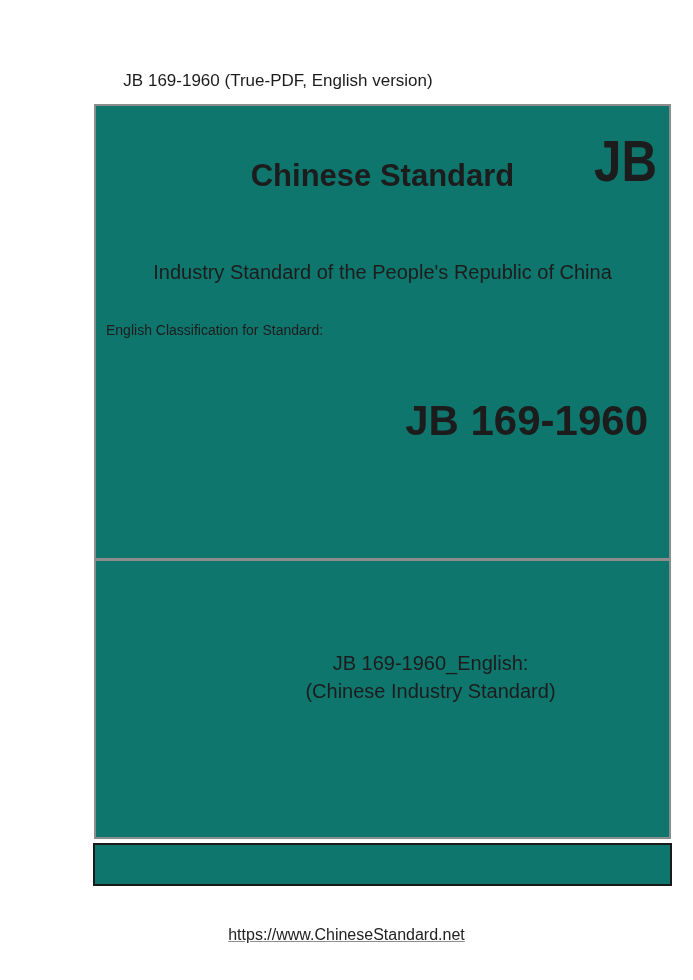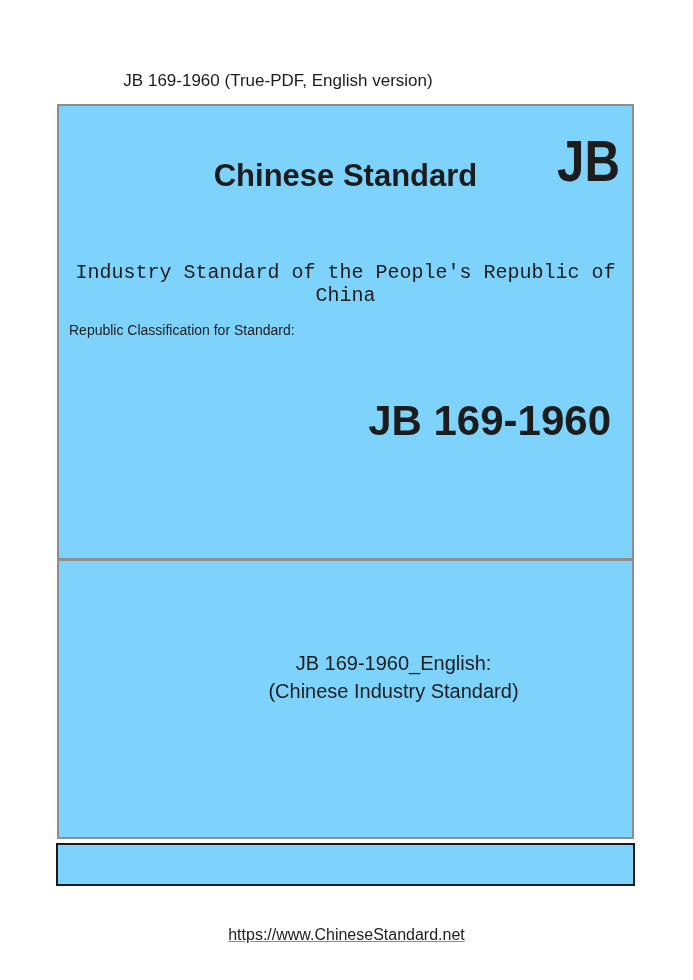--- a/index.html
+++ b/index.html
@@ -20,21 +20,22 @@
     top: 71px;
     left: 0;
     width: 556px;
     text-align: center;
     font-size: 17px;
     color: #1c1c1c;
   }
   .box {
     position: absolute;
     box-sizing: border-box;
-    background: #7dd3fc;
+    background: #0f766e;
+    margin-left: 37px;
   }
   .box-top {
     left: 57px;
     top: 104px;
     width: 577px;
     height: 456px;
     border: 2px solid #8d8d8d;
   }
   .box-middle {
     left: 57px;
@@ -70,21 +71,20 @@
     transform: scaleX(0.85);
     transform-origin: right center;
   }
   .cover-subtitle {
     position: absolute;
     top: 155px;
     left: 0;
     width: 100%;
     text-align: center;
     font-size: 20px;
-    font-family: Liberation Mono, monospace;
   }
   .classification-label {
     position: absolute;
     top: 216px;
     left: 10px;
     font-size: 14px;
   }
   .standard-code {
     position: absolute;
     top: 294px;
@@ -120,21 +120,21 @@
 </style>
 </head>
 <body>
 
 <div class="page-header">JB 169-1960 (True-PDF, English version)</div>
 
 <div class="box box-top">
   <div class="cover-title">Chinese Standard</div>
   <div class="agency-code">JB</div>
   <div class="cover-subtitle">Industry Standard of the People's Republic of China</div>
-  <div class="classification-label">Republic Classification for Standard:</div>
+  <div class="classification-label">English Classification for Standard:</div>
   <div class="standard-code">JB 169-1960</div>
 </div>
 
 <div class="box box-middle">
   <div class="description-block">
     <div>JB 169-1960_English:</div>
     <div>(Chinese Industry Standard)</div>
   </div>
 </div>
 

